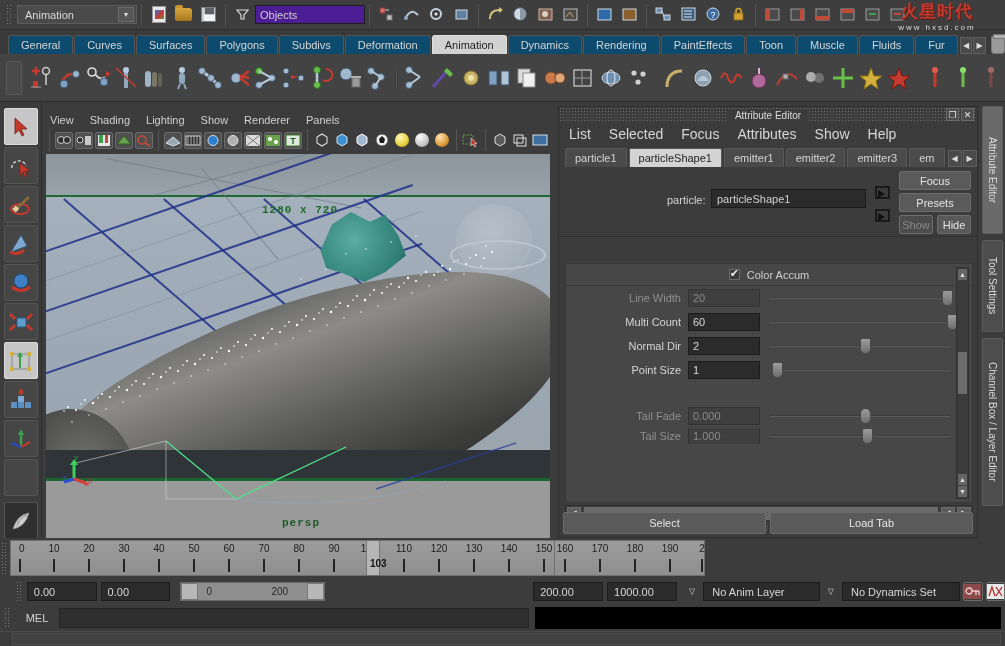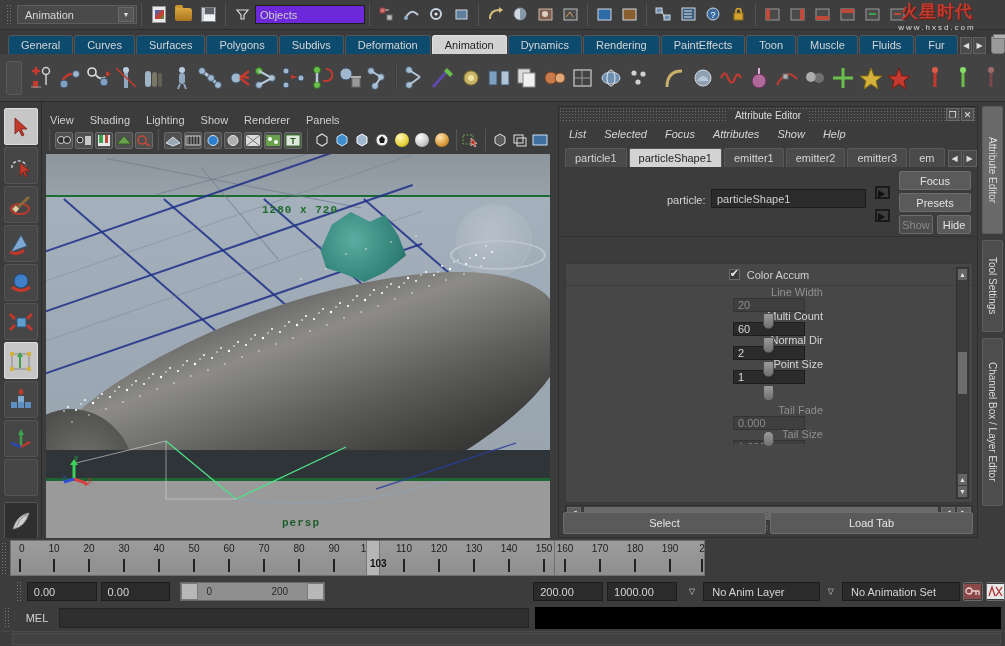--- a/index.html
+++ b/index.html
@@ -27,21 +27,21 @@
   .grip { width:7px; height:22px; margin-right:4px;
      background-image: radial-gradient(#777 0.7px, transparent 0.8px);
      background-size:3px 3px; }
   .menuset {
     width:120px; height:19px; background:#4a4a4a; border:1px solid #5d5d5d;
     display:flex; align-items:center; justify-content:space-between;
     padding:0 2px 0 7px; color:#d8d8d8; font-size:11px;
   }
   .menuset .arw { width:16px; height:15px; background:#565656; border:1px solid #6a6a6a;
      display:flex;align-items:center;justify-content:center;font-size:7px;color:#ddd;}
-  .objfield { width:110px; height:19px; background:#6d28d9; border:1px solid #1e1e1e;
+  .objfield { width:110px; height:19px; background:#4c1d95; border:1px solid #1e1e1e;
      color:#d0d0d0; padding:0 4px; display:flex; align-items:center; font-size:11px;}
   .ticon { width:23px; height:23px; margin:0 1px; border-radius:2px; position:relative;
      display:flex;align-items:center;justify-content:center; font-size:13px; }
 
   
   .ic-file { width:14px;height:17px;background:#e8e8e8;border:1px solid #999;position:relative;}
   .ic-file:after{content:"";position:absolute;left:2px;top:3px;width:9px;height:9px;
      background:linear-gradient(135deg,#2b6fd6,#d23a2a 60%,#3aa14c);}
   .ic-folder{width:17px;height:13px;background:linear-gradient(#d9a63e,#a9761d);
      border-radius:1px 3px 2px 2px;position:relative;}
@@ -155,21 +155,21 @@
      background:#3c3c3c; border:1px solid #2e2e2e; }
   #ae-title { height:16px; display:flex;align-items:center;justify-content:center;
      position:relative; font-size:10px; color:#dcdcdc;
      background-image: radial-gradient(#6e6e6e 0.7px, transparent 0.8px);
      background-size:3px 3px; }
   #ae-title span.t{background:#3c3c3c;padding:0 8px;}
   .winbtn{position:absolute;top:1px;width:13px;height:13px;background:#4d4d4d;
      border:1px solid #6a6a6a;display:flex;align-items:center;justify-content:center;
      font-size:9px;color:#e7e7e7;}
   #ae-menu{height:22px;display:flex;align-items:center;padding-left:10px;}
-  #ae-menu span{margin-right:18px;font-size:11px;color:#d6d6d6;font-style:italic;}
+  #ae-menu span{margin-right:18px;font-size:14px;color:#d6d6d6;}
   #ae-tabs{height:22px;display:flex;align-items:flex-end;padding-left:6px;}
   .aetab{height:19px;padding:0 9px;margin-right:2px;background:#4a4a4a;
      border:1px solid #585858;border-bottom:none;border-radius:2px 2px 0 0;
      display:flex;align-items:center;font-size:11px;color:#d4d4d4;}
   .aetab.active{background:#d3d3d3;color:#1f1f1f;}
   #ae-namerow{height:70px;position:relative;border-bottom:1px solid #313131;}
   .lbl-particle{position:absolute;left:108px;top:27px;font-size:11px;color:#d2d2d2;}
   #particle-name{position:absolute;left:152px;top:22px;width:155px;height:19px;
      background:#2b2b2b;border:1px solid #1d1d1d;color:#cfcfcf;font-size:11px;
      display:flex;align-items:center;padding-left:5px;}
@@ -183,21 +183,21 @@
   .sidebtn.half{width:34px;}
   .sidebtn.disabled{color:#8a8a8a;background:#4c4c4c;}
 
   #ae-body{position:absolute;left:6px;top:156px;width:408px;height:240px;
      background:#474747;border:1px solid #383838;}
   #colacc{height:22px;display:flex;align-items:center;justify-content:center;
      border-bottom:1px solid #3c3c3c;position:relative;}
   .chk{width:11px;height:11px;background:#3a3a3a;border:1px solid #6a6a6a;margin-right:7px;
      position:relative;}
   .chk:after{content:"✔";position:absolute;left:0px;top:-3px;font-size:11px;color:#e9e9e9;}
-  .attrrow{height:24px;display:flex;align-items:center;flex-direction:column;}
+  .attrrow{height:24px;display:flex;align-items:center;}
   .attrlabel{width:122px;text-align:right;padding-right:7px;font-size:11px;color:#d4d4d4;}
   .attrlabel.dim{color:#8f8f8f;}
   .attrfield{width:72px;height:18px;background:#2b2b2b;border:1px solid #1d1d1d;
      color:#d6d6d6;font-size:11px;display:flex;align-items:center;padding-left:4px;}
   .attrfield.dim{color:#8a8a8a;background:#3f3f3f;border-color:#333;}
   .slider{flex:1;height:18px;margin-left:10px;margin-right:22px;position:relative;}
   .slider .track{position:absolute;left:0;top:8px;width:100%;height:2px;
      background:linear-gradient(#2e2e2e,#6a6a6a);}
   .slider .knob{position:absolute;top:1px;width:11px;height:16px;
      background:linear-gradient(#9b9b9b,#6f6f6f);border:1px solid #4a4a4a;border-radius:2px 2px 5px 5px;}
@@ -1257,21 +1257,21 @@
     <div class="rlbl" style="left:90px;">200</div>
     <div style="flex:1"></div>
     <div class="rknob"></div>
   </div>
   <div style="width:215px"></div>
   <div class="rfield">200.00</div>
   <div class="rfield">1000.00</div>
   <div class="ddbtn">▽</div>
   <div class="combofield" style="width:120px">No Anim Layer</div>
   <div class="ddbtn">▽</div>
-  <div class="combofield" style="width:122px">No Animation Set</div>
+  <div class="combofield" style="width:122px">No Dynamics Set</div>
   <div class="smallic">
     <svg width="17" height="15" viewBox="0 0 17 15">
         <rect x="0" y="0" width="17" height="15" fill="#8a4a4a"></rect>
         <circle cx="5" cy="7" r="3" fill="none" stroke="#f0d0d0" stroke-width="1.3"></circle>
         <path d="M8 7 h7 M12 7 v4 M15 7 v4" stroke="#f0d0d0" stroke-width="1.3"></path>
       </svg>
   </div>
   <div class="smallic">
     <svg width="17" height="15" viewBox="0 0 17 15">
         <rect x="0" y="0" width="17" height="15" fill="#e8e8e8"></rect>

